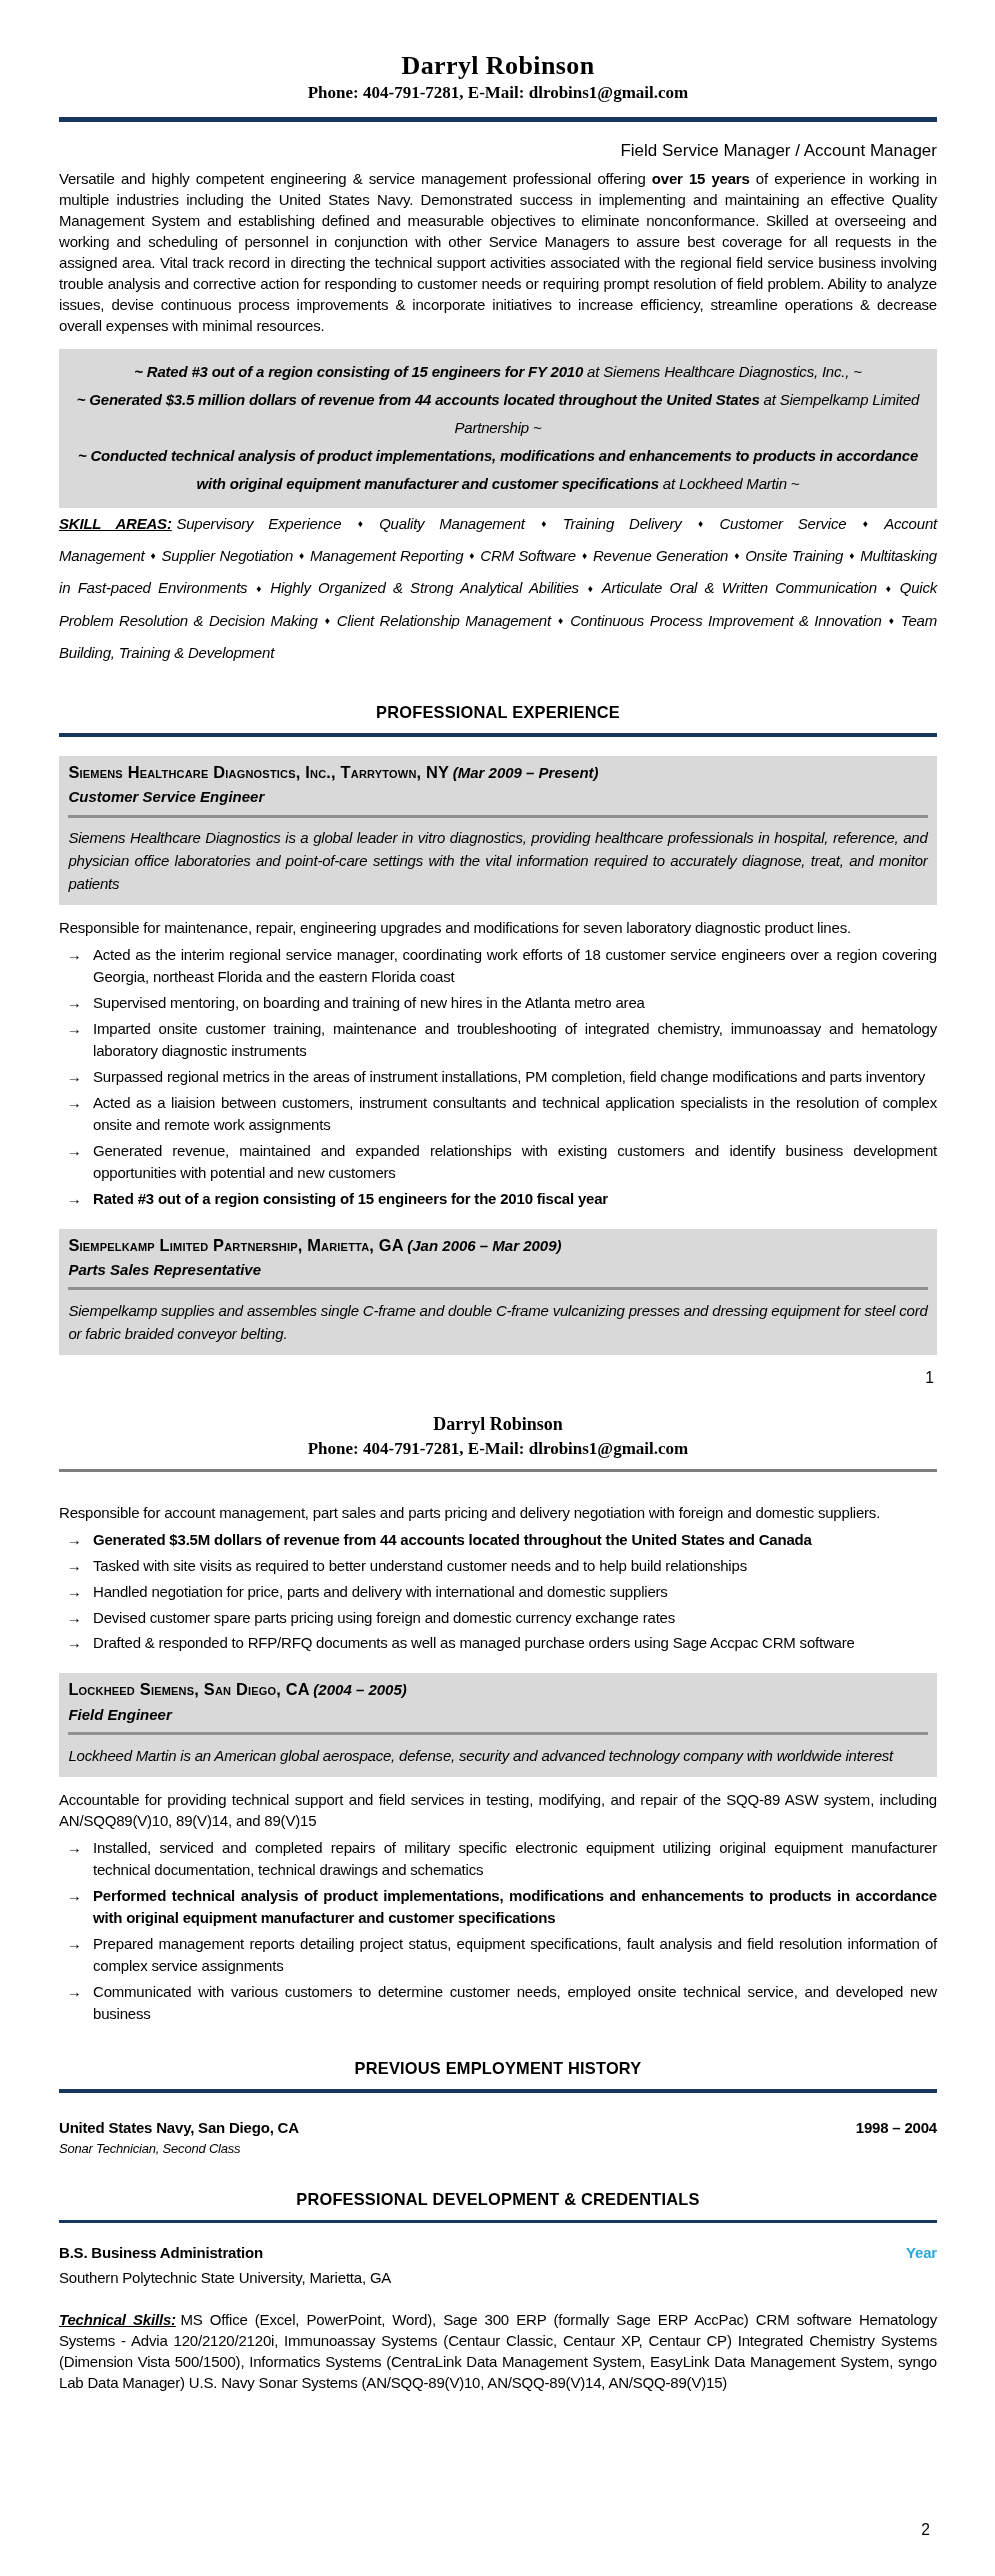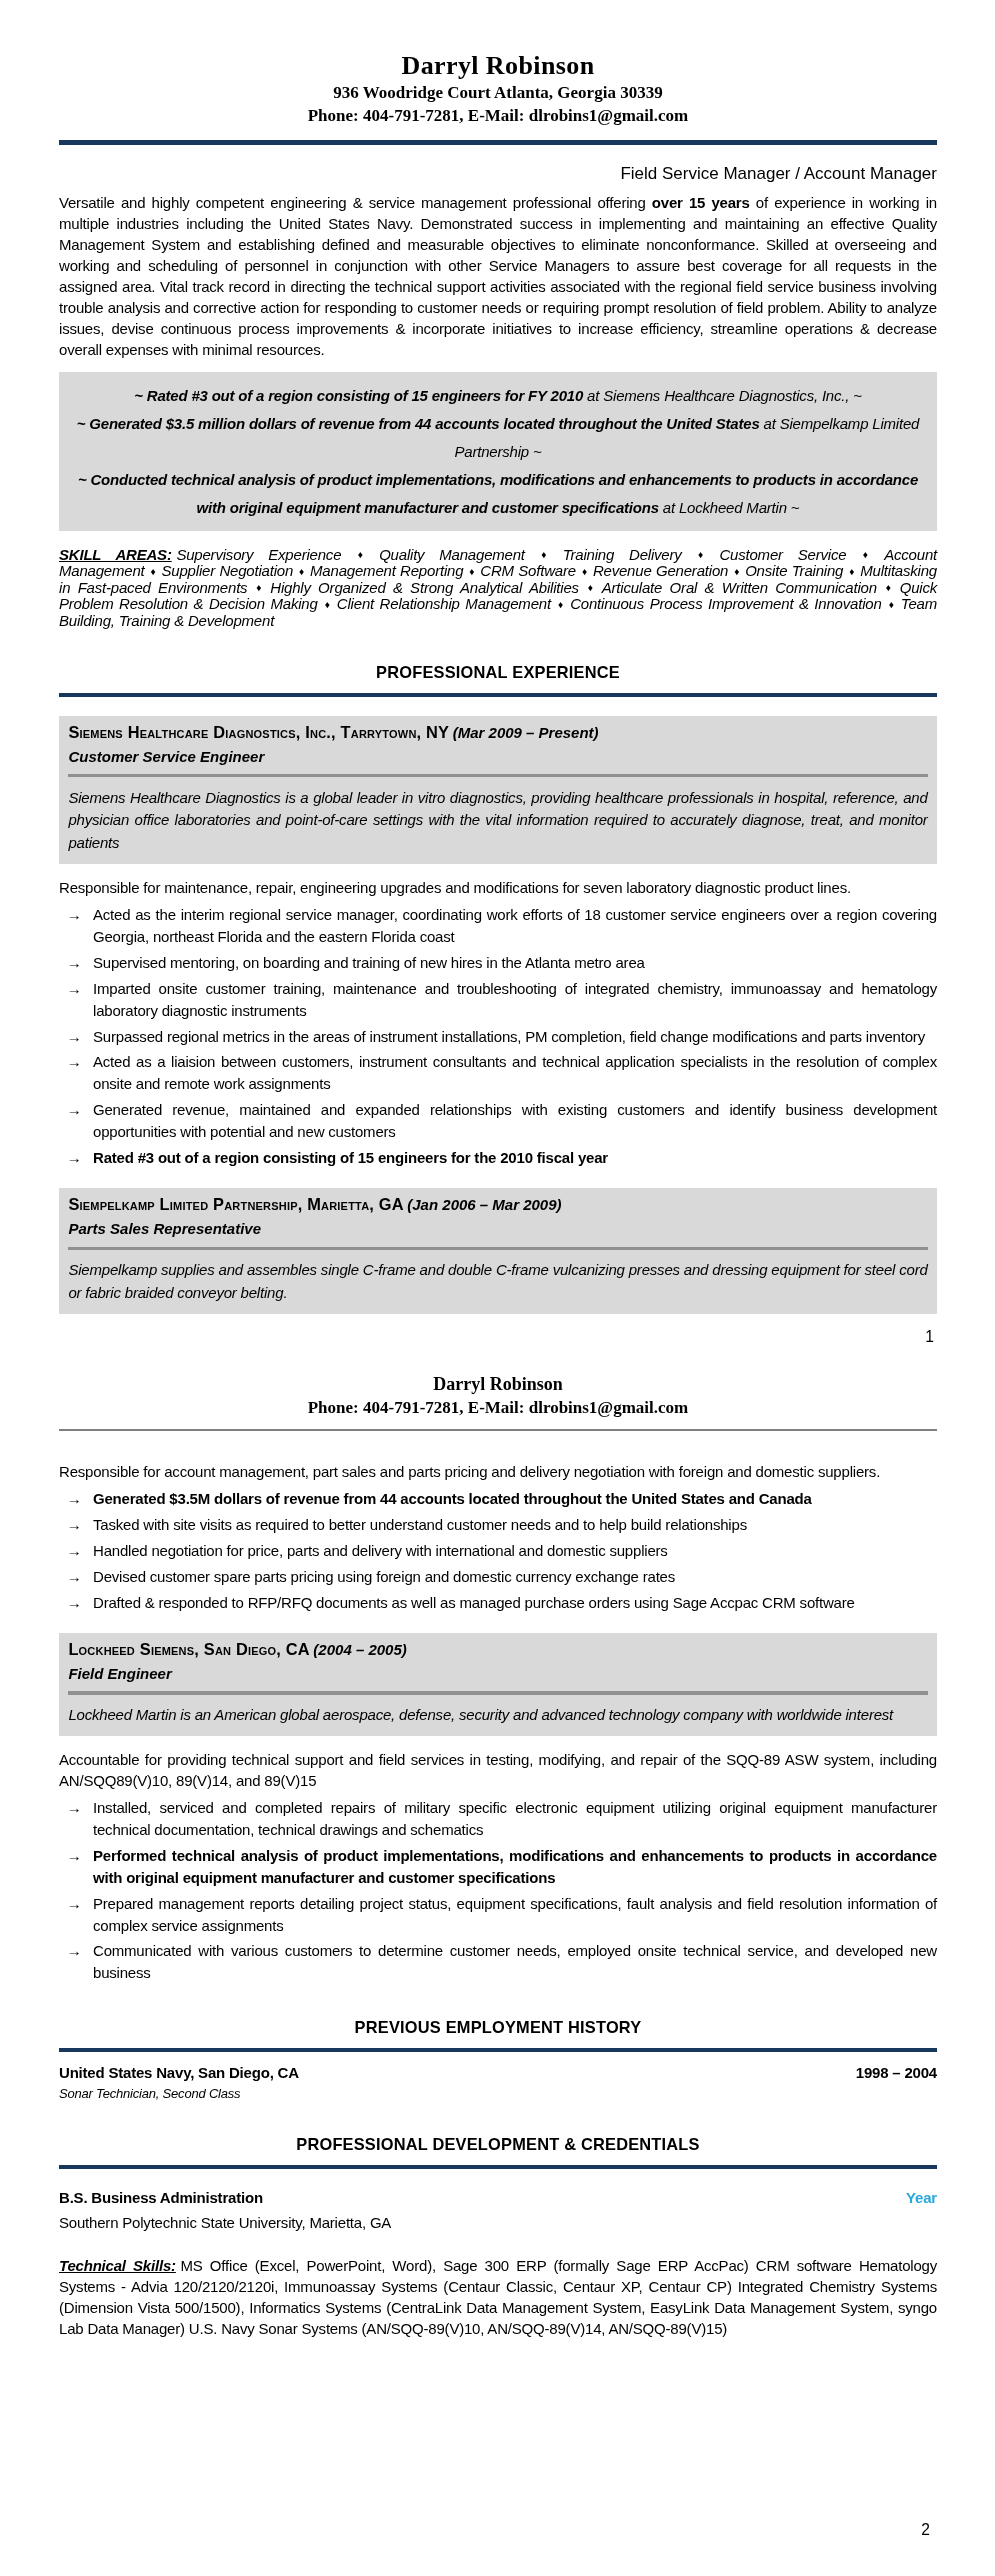--- a/index.html
+++ b/index.html
@@ -24,21 +24,21 @@
   .body-text { font-size:15px; line-height:21px; letter-spacing:-0.2px; text-align:justify; margin:0; }
   .summary { margin-top:7.8px; }
 
   .achievements {
     background:var(--block-gray, #D9D9D9);
     margin-top:12.5px; padding:9.4px 17px;
     font-style:italic; font-size:15px; line-height:28px;
     text-align:center; letter-spacing:-0.2px;
   }
 
-  .skills { margin-top:16px; font-style:italic; font-size:15px; line-height:16px; letter-spacing:-0.2px; text-align:justify; }
+  .skills { margin-top:0; font-style:italic; font-size:15px; line-height:32px; letter-spacing:-0.2px; text-align:justify; }
   .skills-label { font-weight:bold; text-decoration:underline; margin-right:4.7px; }
   .skill .diamond { font-size:10.2px; vertical-align:1.6px; margin:0 5.5px; font-style:normal; }
   .skill:last-child .diamond { display:none; }
 
   .section-heading { text-align:center; font-weight:bold; font-size:16.4px; margin:34px 0 0 0; letter-spacing:0.2px; }
 
   .job-block { background:var(--block-gray, #D9D9D9); margin-top:19px; padding:7px 9.4px 9.4px 9.4px; }
   .job-company { font-weight:bold; font-size:16.4px; font-variant:small-caps; letter-spacing:0.2px; }
   .job-dates { font-weight:bold; font-style:italic; font-size:15px; }
   .job-role { font-weight:bold; font-style:italic; font-size:15px; margin-top:6.2px; }
@@ -54,21 +54,21 @@
 
   .page-number { text-align:right; font-size:15.6px; margin-top:14px; padding-right:3.1px; }
 
   
   .p2-hdr { text-align:center; font-family:"Liberation Serif", serif; font-weight:bold; margin-top:26.6px; }
   .p2-hdr .name { font-size:18px; line-height:23.4px; }
   .p2-hdr .line { font-size:17px; line-height:23.4px; }
   .rule-gray { height:2.3px; background:var(--rule-gray, #7F7F7F); margin-top:9.4px; }
   .p2-intro { margin-top:30px; }
 
-  .emp-row { display:flex; justify-content:space-between; font-weight:bold; font-size:15px; letter-spacing:-0.2px; margin-top:12px; }
+  .emp-row { display:flex; justify-content:space-between; font-weight:bold; font-size:15px; letter-spacing:-0.2px; margin-top:26px; }
   .emp-role { font-style:italic; font-size:13px; letter-spacing:-0.2px; margin-top:4.7px; }
 
   .cred-row { display:flex; justify-content:space-between; font-size:15px; letter-spacing:-0.2px; margin-top:20.3px; }
   .cred-degree { font-weight:bold; }
   .cred-year { font-weight:bold; color:var(--year-blue, #29A8DC); }
   .cred-school { font-size:15px; letter-spacing:-0.2px; margin-top:8px; }
 
   .tech { margin-top:23.4px; }
   .tech-label { font-weight:bold; font-style:italic; text-decoration:underline; margin-right:4.7px; }
 
@@ -76,21 +76,20 @@
 </style>
 </head>
 <body>
 
 <div class="doc">
 
   <div class="page1">
 
     <div class="hdr">
       <div class="name">Darryl Robinson</div>
-      <div class="line">936 Woodridge Court Atlanta, Georgia 30339</div>
       <div class="line">Phone: 404-791-7281, E-Mail: dlrobins1@gmail.com</div>
     </div>
     <div class="rule-navy"></div>
 
     <div class="doc-title">Field Service Manager / Account Manager</div>
 
     <p class="body-text summary"><span>Versatile and highly competent engineering &amp; service management professional offering </span><b>over 15 years</b><span> of experience in working in multiple industries including the United States Navy. Demonstrated success in implementing and maintaining an effective Quality Management System and establishing defined and measurable objectives to eliminate nonconformance. Skilled at overseeing and working and scheduling of personnel in conjunction with other Service Managers to assure best coverage for all requests in the assigned area. Vital track record in directing the technical support activities associated with the regional field service business involving trouble analysis and corrective action for responding to customer needs or requiring prompt resolution of field problem. Ability to analyze issues, devise continuous process improvements &amp; incorporate initiatives to increase efficiency, streamline operations &amp; decrease overall expenses with minimal resources.</span></p>
 
     <div class="achievements">
         <div class="achievement"><b>~ Rated #3 out of a region consisting of 15 engineers for FY 2010</b><span> at Siemens Healthcare Diagnostics, Inc., ~</span></div>

